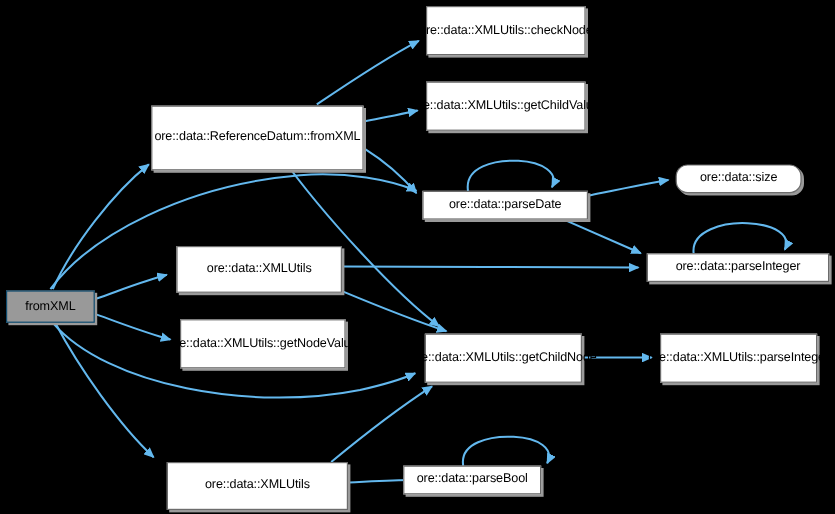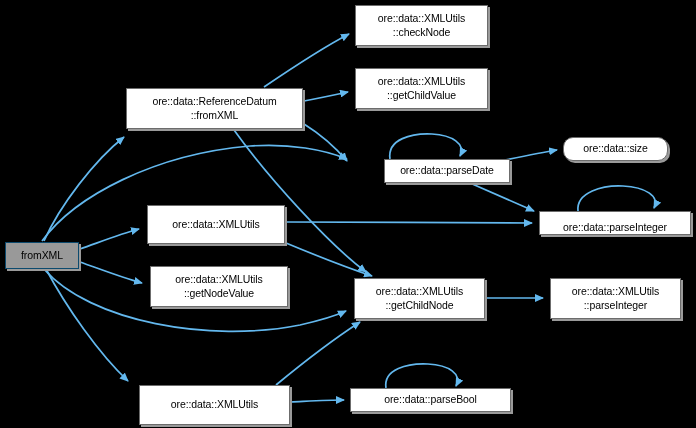--- a/index.html
+++ b/index.html
@@ -27,21 +27,21 @@
     position: absolute;
     box-sizing: border-box;
     background: #ffffff;
     border: 1px solid #6c6c6c;
     box-shadow: 2px 2px 0 0 #9a9a9a;
     color: #000000;
     font-size: 10.5px;
     line-height: 13.5px;
     text-align: center;
     display: flex;
-    flex-direction: column;
+    flex-direction: row;
     align-items: center;
     justify-content: center;
     white-space: pre;
     letter-spacing: -0.1px;
   }
   .node.root {
     background: #999999;
     border: 1px solid #0c4a6e;
   }
   .node .ln {
@@ -98,27 +98,27 @@
       <path d="M 291,402 C 312,401 328,400 344,400"></path>
 
       <path d="M 276,385 C 305,361 340,335 360,322"></path>
 
       <path d="M 386,388 C 383,369 408,363 428,364 C 449,365 462,374 456,386"></path>
     </g>
   </svg>
 
   <div id="nodes">
       <div class="node root" style="left: 5px; top: 242px; width: 74px; height: 27px;"><span class="ln">fromXML</span></div>
-      <div class="node" style="left: 126px; top: 88px; width: 177px; height: 41px;"><span class="ln">ore::data::ReferenceDatum</span><span class="ln">::fromXML</span></div>
+      <div class="node" style="left: 126px; top: 88px; width: 177px; height: 54px;"><span class="ln">ore::data::ReferenceDatum</span><span class="ln">::fromXML</span></div>
       <div class="node" style="left: 355px; top: 5px; width: 133px; height: 41px;"><span class="ln">ore::data::XMLUtils</span><span class="ln">::checkNode</span></div>
       <div class="node" style="left: 355px; top: 68px; width: 133px; height: 41px;"><span class="ln">ore::data::XMLUtils</span><span class="ln">::getChildValue</span></div>
-      <div class="node" style="left: 352px; top: 159px; width: 126px; height: 24px; margin-left: 32px;"><span class="ln">ore::data::parseDate</span></div>
+      <div class="node" style="left: 352px; top: 159px; width: 138px; height: 24px;"><span class="ln">ore::data::parseDate</span></div>
       <div class="node" style="left: 563px; top: 137px; width: 105px; height: 24px; border-radius: 10px;"><span class="ln">ore::data::size</span></div>
-      <div class="node" style="left: 539px; top: 211px; width: 152px; height: 24px; justify-content: flex-end;"><span class="ln">ore::data::parseInteger</span></div>
+      <div class="node" style="left: 539px; top: 211px; width: 152px; height: 24px;"><span class="ln">ore::data::parseInteger</span></div>
       <div class="node" style="left: 147px; top: 205px; width: 138px; height: 39px;"><span class="ln">ore::data::XMLUtils</span></div>
       <div class="node" style="left: 150px; top: 266px; width: 138px; height: 41px;"><span class="ln">ore::data::XMLUtils</span><span class="ln">::getNodeValue</span></div>
       <div class="node" style="left: 354px; top: 278px; width: 131px; height: 41px;"><span class="ln">ore::data::XMLUtils</span><span class="ln">::getChildNode</span></div>
       <div class="node" style="left: 550px; top: 278px; width: 131px; height: 41px;"><span class="ln">ore::data::XMLUtils</span><span class="ln">::parseInteger</span></div>
       <div class="node" style="left: 139px; top: 385px; width: 151px; height: 40px;"><span class="ln">ore::data::XMLUtils</span></div>
-      <div class="node" style="left: 350px; top: 388px; width: 161px; height: 24px;"><span class="ln">ore::data::parseBool</span></div>
+      <div class="node" style="left: 336px; top: 388px; width: 115px; height: 24px;"><span class="ln">ore::data::parseBool</span></div>
     </div>
 
 </div>
 
 </body></html>

